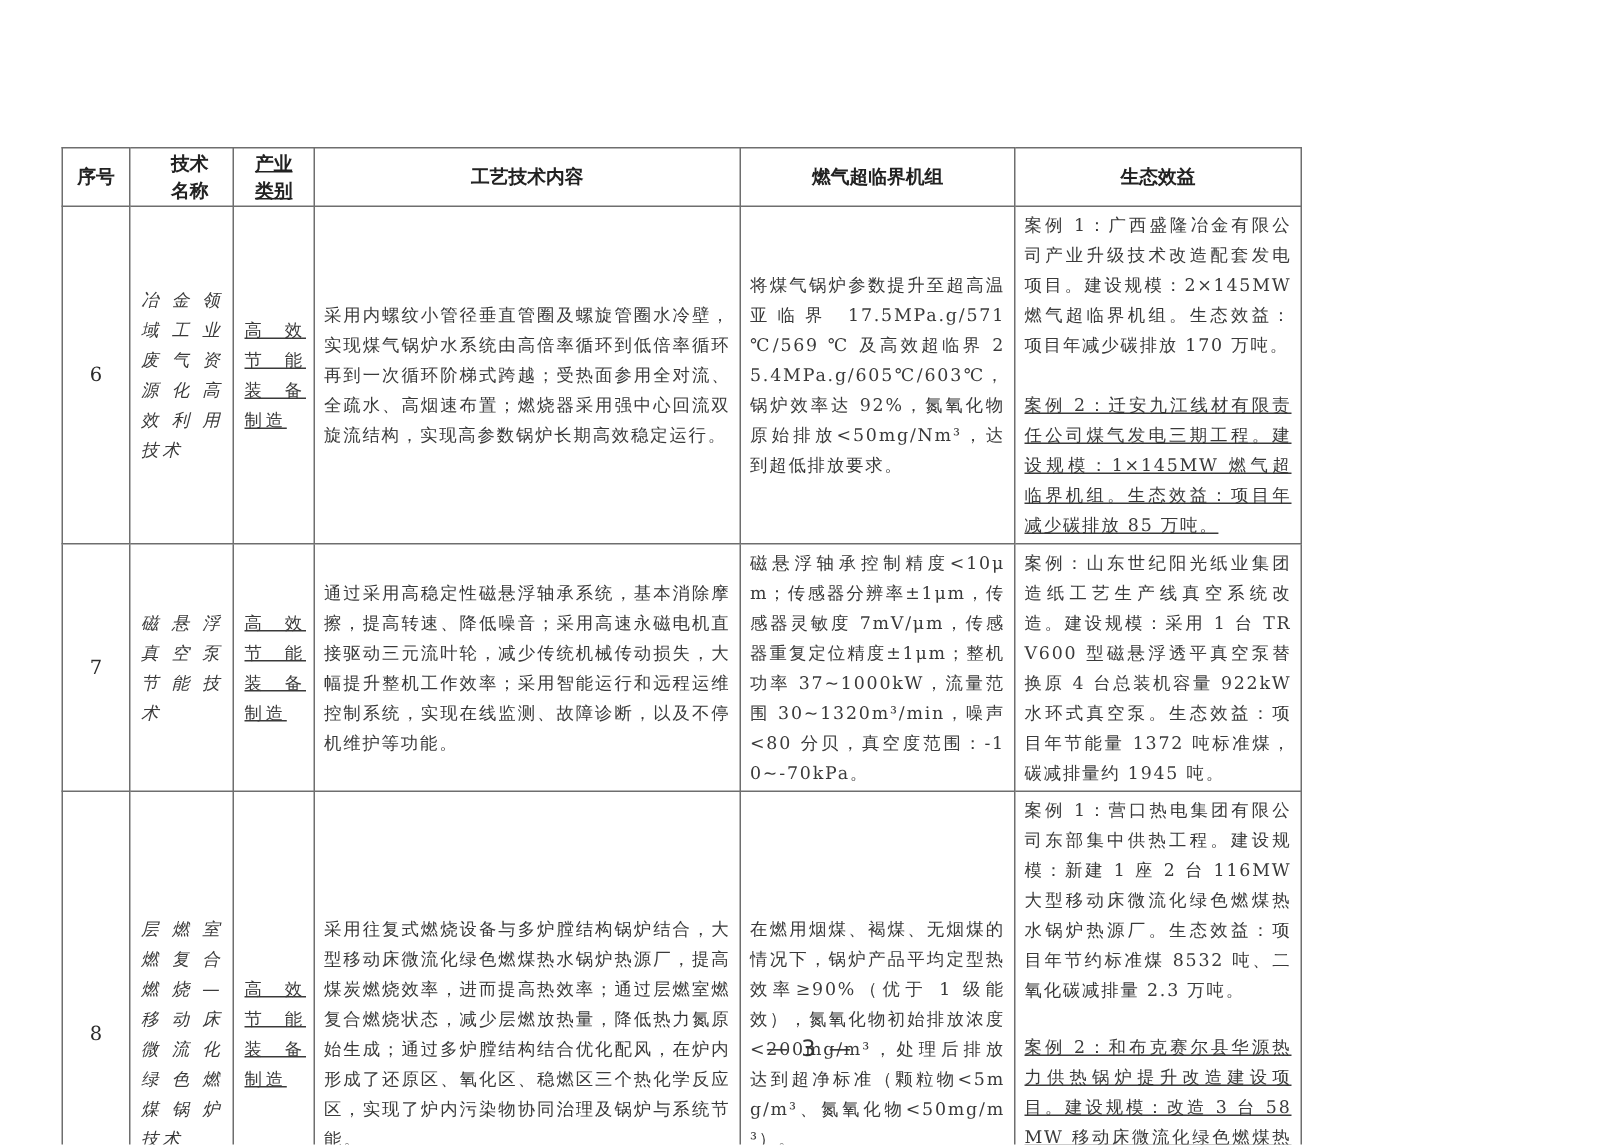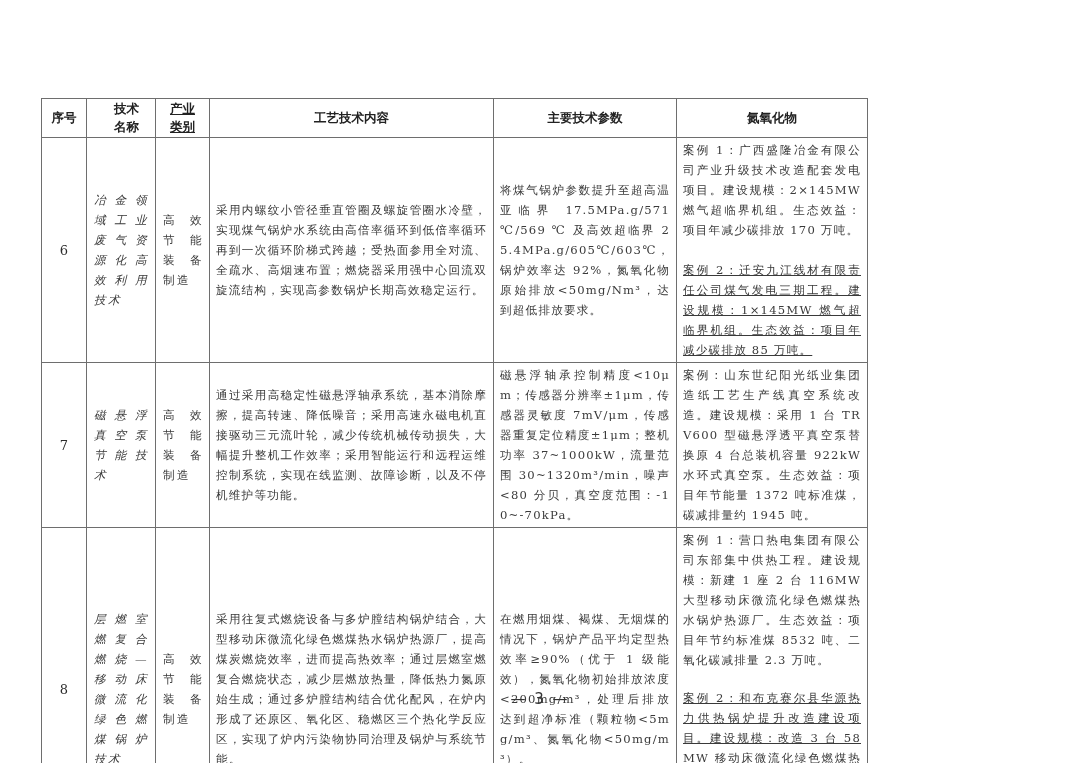--- a/index.html
+++ b/index.html
@@ -17,21 +17,21 @@
   table.doc th {
     font-family:"DejaVu Sans","Liberation Sans",sans-serif; font-weight:bold;
     font-size:12.5px; color:#222; text-align:center; line-height:18px; height:38px;
   }
   .c-no { width:44px; text-align:center; font-size:13px; }
   .cell-text {
     font-size:11.6px; line-height:20px; letter-spacing:1.2px; color:#3a3a3a;
     padding:2px 6px; text-align:justify; word-break:break-all;
   }
   .name-text { padding:0 6px 0 7px; letter-spacing:2.5px;font-style:italic; }
-  .cat-text { padding:0 5px 0 7px; letter-spacing:2.5px; }
+  .cat-text { padding:0 5px 0 7px; letter-spacing:2.5px;text-decoration:underline; }
   .row6 td { height:135px; }
   .row7 td { height:134px; }
   .row8 td { height:170px; }
   .case-block + .case-block { margin-top:20px;text-decoration:underline; }
   .row8 .case-block + .case-block { margin-top:18px; }
   .page-num {
     position:absolute; left:0; right:0; top:690px; text-align:center;
     font-family:"DejaVu Sans","Liberation Sans",sans-serif; font-size:15px; color:#333;
     letter-spacing:2px;
   }
@@ -51,22 +51,22 @@
   <thead>
     <tr>
       <th><span>序号</span></th>
       <th>
           <div style="width:36px;margin:0 auto;text-align:right;">技术名称</div>
         </th>
       <th>
           <div style="width:36px;margin:0 auto;text-decoration:underline;">产业类别</div>
         </th>
       <th><span>工艺技术内容</span></th>
-      <th><span>主要技术参数</span></th>
-      <th><span>氮氧化物</span></th>
+      <th><span>燃气超临界机组</span></th>
+      <th><span>生态效益</span></th>
     </tr>
   </thead>
   <tbody>
     <tr class="row6">
       <td class="c-no"><span>6</span></td>
       <td>
           <div class="cell-text name-text">冶金领域工业废气资源化高效利用技术</div>
         </td>
       <td>
           <div class="cell-text cat-text">高效节能装备制造</div>

